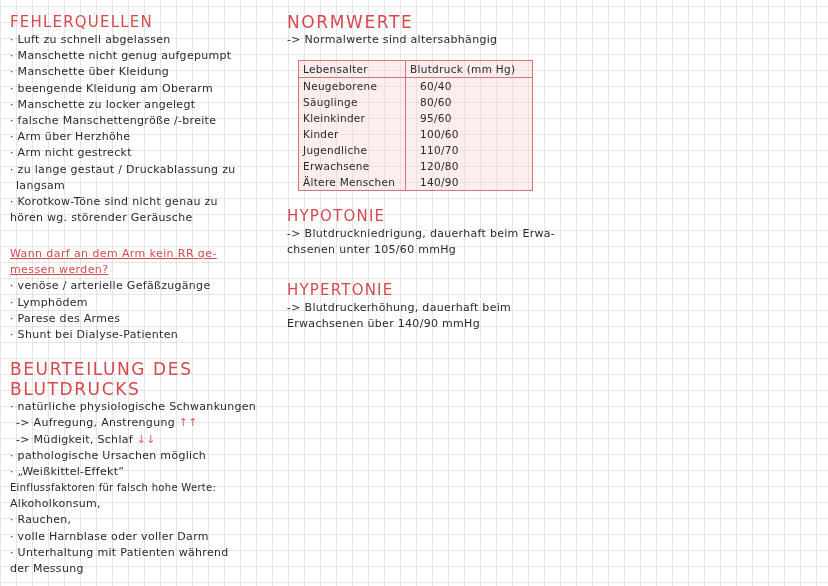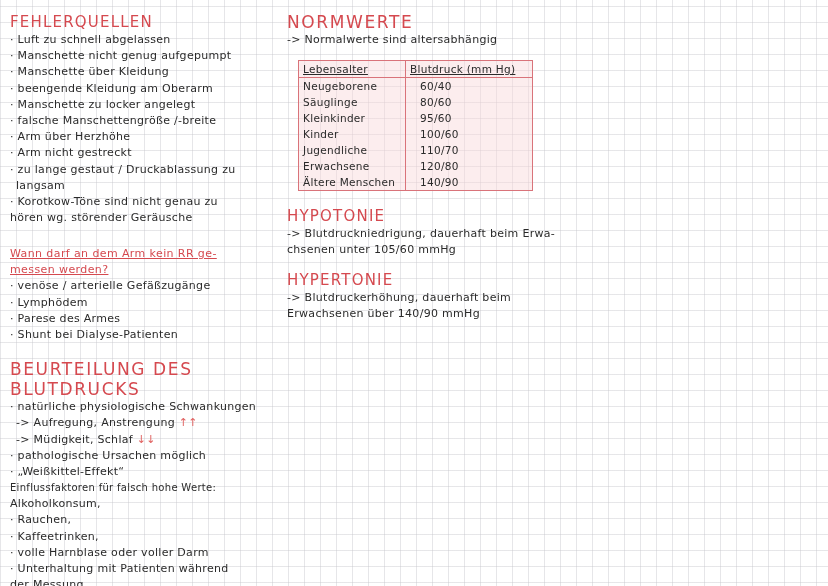--- a/index.html
+++ b/index.html
@@ -63,21 +63,21 @@
   table.norm td, table.norm th {
     font-size: 10.5px;
     font-weight: 400;
     text-align: left;
     padding: 0 4px;
     height: 16px;
     line-height: 16px;
     letter-spacing: 0.3px;
     white-space: nowrap;
   }
-  table.norm th { border-bottom: 1.5px solid #d9737a; height: 16px; text-decoration: underline; }
+  table.norm th { border-bottom: 1.5px solid #d9737a; height: 16px; }
   table.norm td:first-child, table.norm th:first-child {
     border-right: 1.5px solid #d9737a;
     width: 107px;
   }
   table.norm td:last-child { padding-left: 14px; margin-top: 42px; }
 </style>
 </head>
 <body>
 
 <div class="page">
@@ -123,21 +123,20 @@
         <span>  -&gt; Müdigkeit, Schlaf</span>
         <span class="arrow-down">↓↓</span>
       </div>
       <div class="line">· pathologische Ursachen möglich</div>
       <div class="line">· „Weißkittel-Effekt“</div>
     </div>
     <div class="underline-black">Einflussfaktoren für falsch hohe Werte:</div>
     <div>
       <div class="line"> Alkoholkonsum,</div>
       <div class="line">· Rauchen,</div>
-      <div class="line">· Kaffeetrinken,</div>
       <div class="line">· volle Harnblase oder voller Darm</div>
       <div class="line">· Unterhaltung mit Patienten während</div>
       <div class="line">der Messung</div>
     </div>
   </div>
 
   <div class="col col-mid">
     <div class="heading big">NORMWERTE</div>
     <div class="line">-&gt; Normalwerte sind altersabhängig</div>
   </div>
@@ -180,19 +179,19 @@
       </tr>
     </tbody>
   </table>
 
   <div class="col" style="left:287px; top:206px; width:290px;">
     <div class="heading">HYPOTONIE</div>
     <div class="line">-&gt; Blutdruckniedrigung, dauerhaft beim Erwa-</div>
     <div class="line">chsenen unter 105/60 mmHg</div>
   </div>
 
-  <div class="col" style="left:287px; top:270px; width:290px;">
+  <div class="col" style="left:287px; top:280px; width:290px;">
     <div class="heading">HYPERTONIE</div>
     <div class="line">-&gt; Blutdruckerhöhung, dauerhaft beim</div>
     <div class="line">Erwachsenen über 140/90 mmHg</div>
   </div>
 
 </div>
 
 </body></html>

